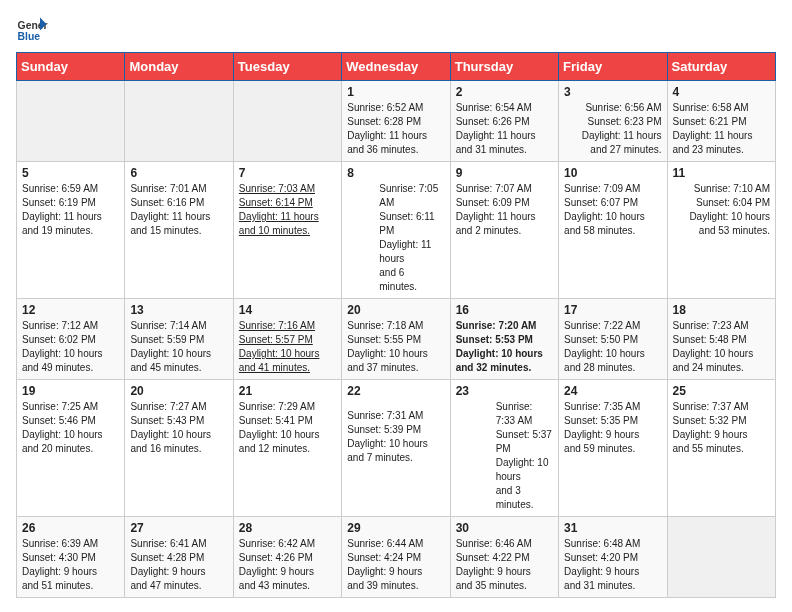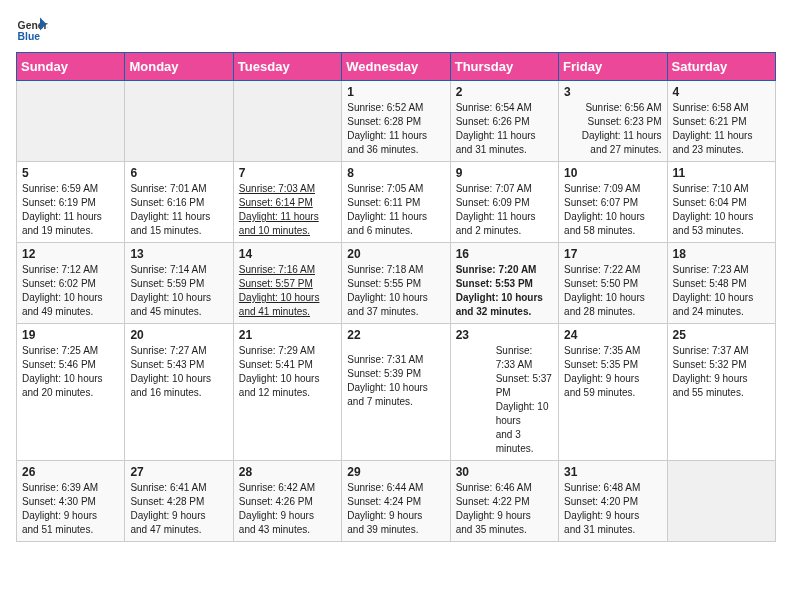--- a/index.html
+++ b/index.html
@@ -38,21 +38,21 @@
     .subtitle {
       font-size: 14px;
       color: #444;
     }
     .calendar {
       width: 100%;
       border-collapse: collapse;
       border: 1px solid #bbb;
     }
     .calendar th {
-      background-color: #ec4899;
+      background-color: #ef4444;
       color: #fff;
       font-size: 13px;
       font-weight: bold;
       padding: 6px 4px;
       text-align: left;
       border: 1px solid #1a5fa8;
     }
     .calendar td {
       vertical-align: top;
       border: 1px solid #ccc;
@@ -163,42 +163,42 @@
         </td>
         <td>
           <span class="day-number">7</span>
           <div class="cell-content" style="white-space: pre-line; text-decoration: underline;">Sunrise: 7:03 AM
 Sunset: 6:14 PM
 Daylight: 11 hours
 and 10 minutes.</div>
         </td>
         <td>
           <span class="day-number">8</span>
-          <div class="cell-content" style="white-space: pre-line;">Sunrise: 7:05 AM
+          <div class="cell-content" style="white-space: pre-line; margin-left: 32px;">Sunrise: 7:05 AM
 Sunset: 6:11 PM
 Daylight: 11 hours
 and 6 minutes.</div>
         </td>
         <td>
           <span class="day-number">9</span>
           <div class="cell-content" style="white-space: pre-line;">Sunrise: 7:07 AM
 Sunset: 6:09 PM
 Daylight: 11 hours
 and 2 minutes.</div>
         </td>
         <td>
           <span class="day-number">10</span>
           <div class="cell-content" style="white-space: pre-line;">Sunrise: 7:09 AM
 Sunset: 6:07 PM
 Daylight: 10 hours
 and 58 minutes.</div>
         </td>
         <td>
           <span class="day-number">11</span>
-          <div class="cell-content" style="white-space: pre-line;">Sunrise: 7:10 AM
+          <div class="cell-content" style="white-space: pre-line; text-align: right;">Sunrise: 7:10 AM
 Sunset: 6:04 PM
 Daylight: 10 hours
 and 53 minutes.</div>
         </td>
       </tr>
       <tr>
         <td>
           <span class="day-number">12</span>
           <div class="cell-content" style="white-space: pre-line;">Sunrise: 7:12 AM
 Sunset: 6:02 PM

